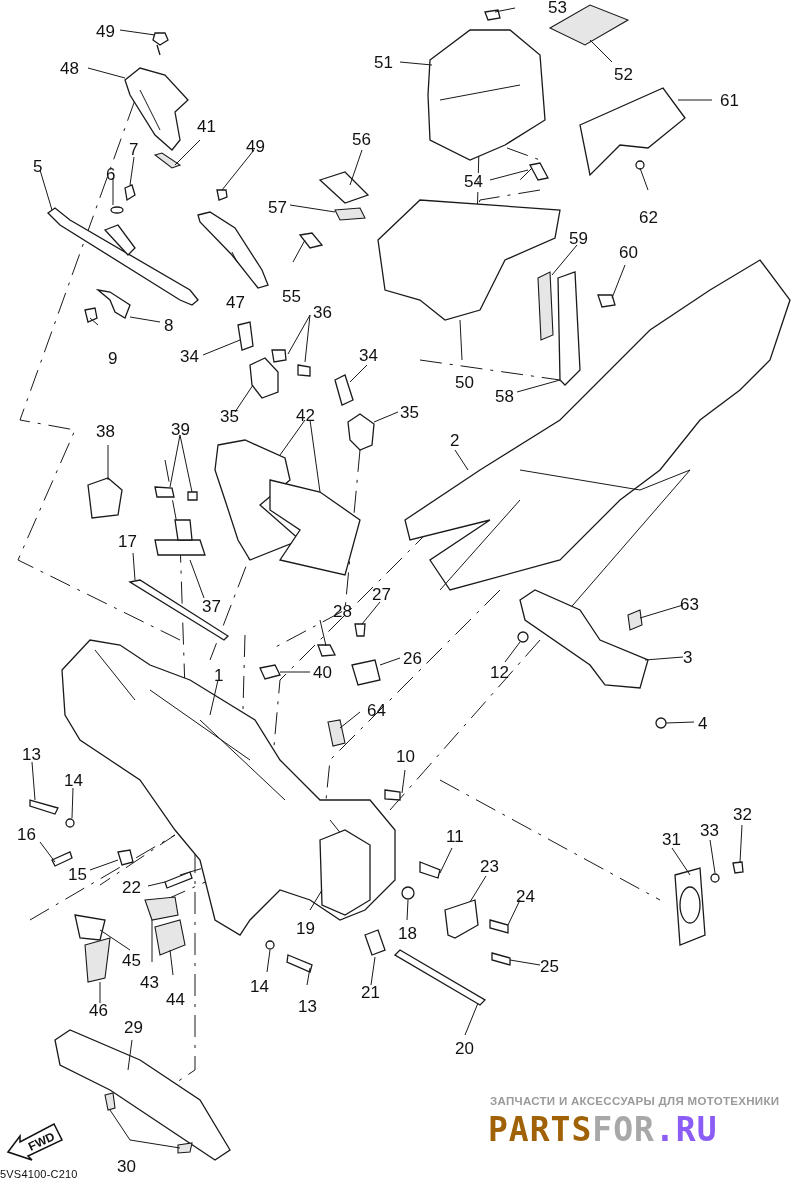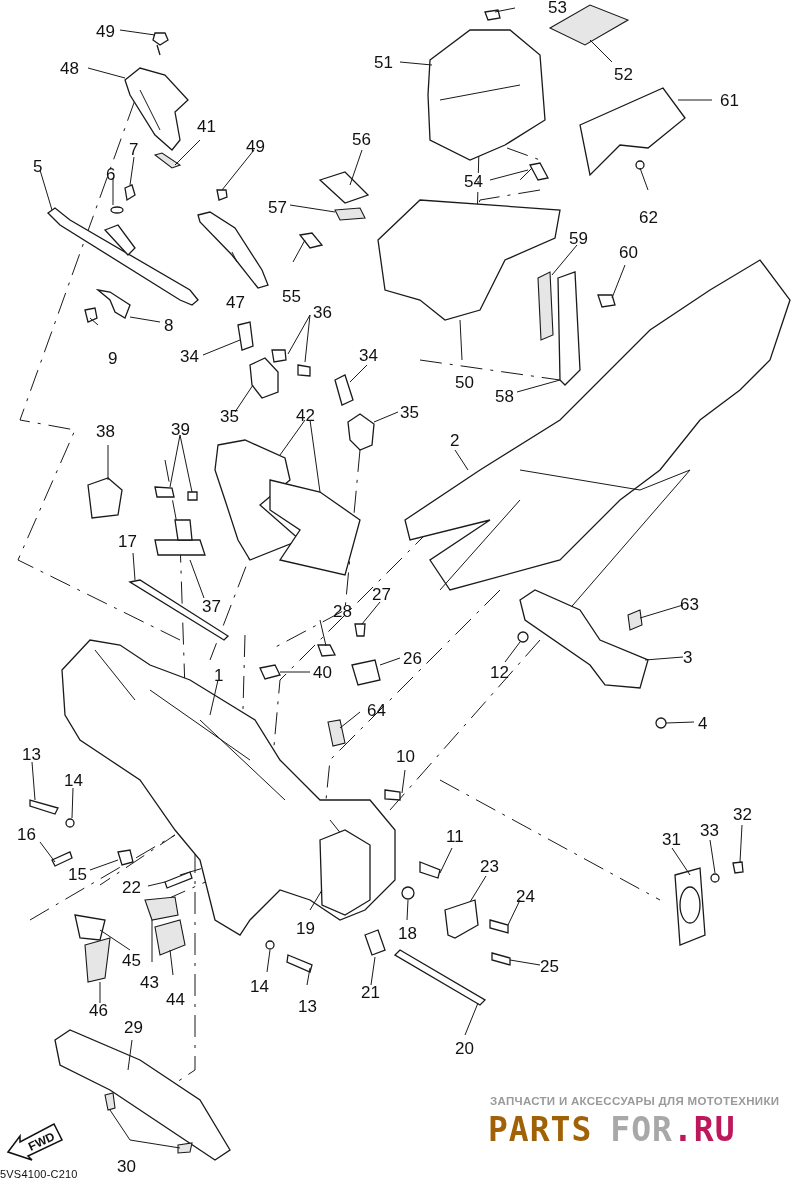--- a/index.html
+++ b/index.html
@@ -420,14 +420,14 @@
   <svg width="60" height="44" viewBox="0 0 60 44">
     <path d="M2 34 L14 18 L14 24 L48 6 L56 22 L22 38 L26 42 Z" fill="#fff" stroke="#111" stroke-width="1.5"></path>
     <text x="22" y="30" font-size="12" font-weight="bold" fill="#111" transform="rotate(-25 30 25)" font-family="Liberation Sans, sans-serif">FWD</text>
   </svg>
 </div>
 
 <div class="code">5VS4100-C210</div>
 
 <div class="wm-top">ЗАПЧАСТИ И АКСЕССУАРЫ ДЛЯ МОТОТЕХНИКИ</div>
 <div class="wm-main">
-  <span style="color: #a16207;">PARTS</span><span style="color: rgb(168, 168, 168); margin-left: 18px;">FOR</span><span style="color: #be185d;">.RU</span>
+  <span style="color: #a16207;">PARTS</span><span style="color: rgb(168, 168, 168);">FOR</span><span style="color: #8b5cf6;">.RU</span>
 </div>
 
 </body></html>

